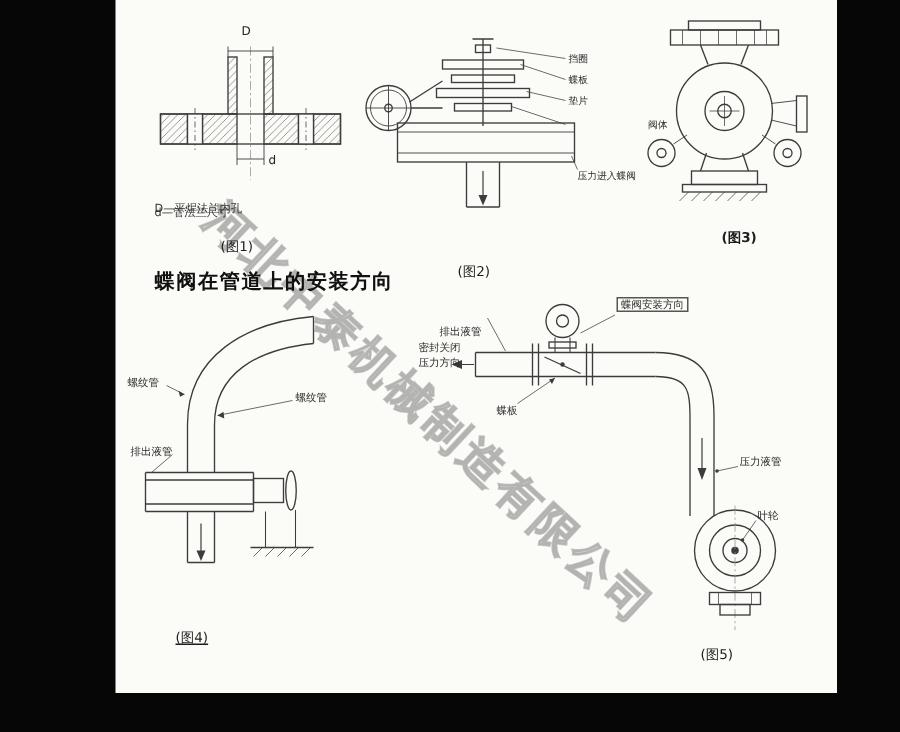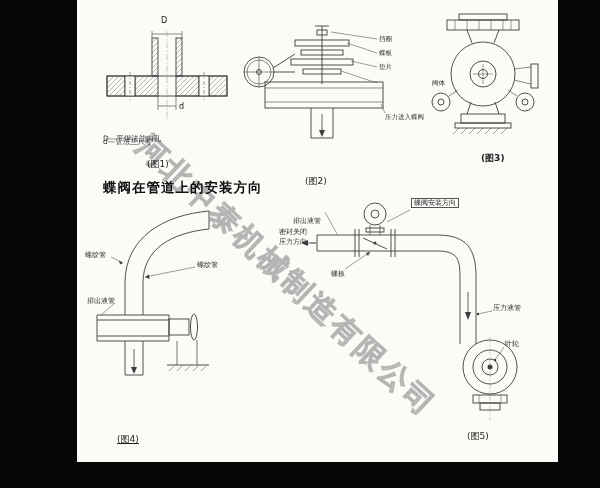--- a/index.html
+++ b/index.html
@@ -218,21 +218,21 @@
           <line x1="32" y1="52" x2="44" y2="58" stroke-width="0.5"></line>
           <polygon points="44,58 40,55.5 41,59.5" fill="#3c3c3c" stroke="none"></polygon>
           <line x1="116" y1="62" x2="66" y2="72" stroke-width="0.5"></line>
           <polygon points="66,72 70,69.5 70.5,74" fill="#3c3c3c" stroke="none"></polygon>
           <line x1="36" y1="98" x2="22" y2="110" stroke-width="0.5"></line>
         </g>
       </svg>
       <span class="lbl" style="left:6px; top:46px;">螺纹管</span>
       <span class="lbl" style="left:118px; top:56px;">螺纹管</span>
       <span class="lbl" style="left:8px; top:92px;">排出液管</span>
-      <span class="cap" style="left:38px; top:228px;text-decoration:underline;">(图4)</span>
+      <span class="cap" style="left:38px; top:214px;text-decoration:underline;">(图4)</span>
     </div>
 
     <div class="fig" style="left:198px; top:192px; width:282px; height:260px;">
       <svg width="282" height="258" viewBox="0 0 282 258">
         <g stroke="#3c3c3c" fill="none" stroke-width="0.9">
 
           <line x1="42" y1="43" x2="162" y2="43"></line>
           <line x1="42" y1="59" x2="162" y2="59"></line>
           <line x1="42" y1="43" x2="42" y2="59"></line>
 

